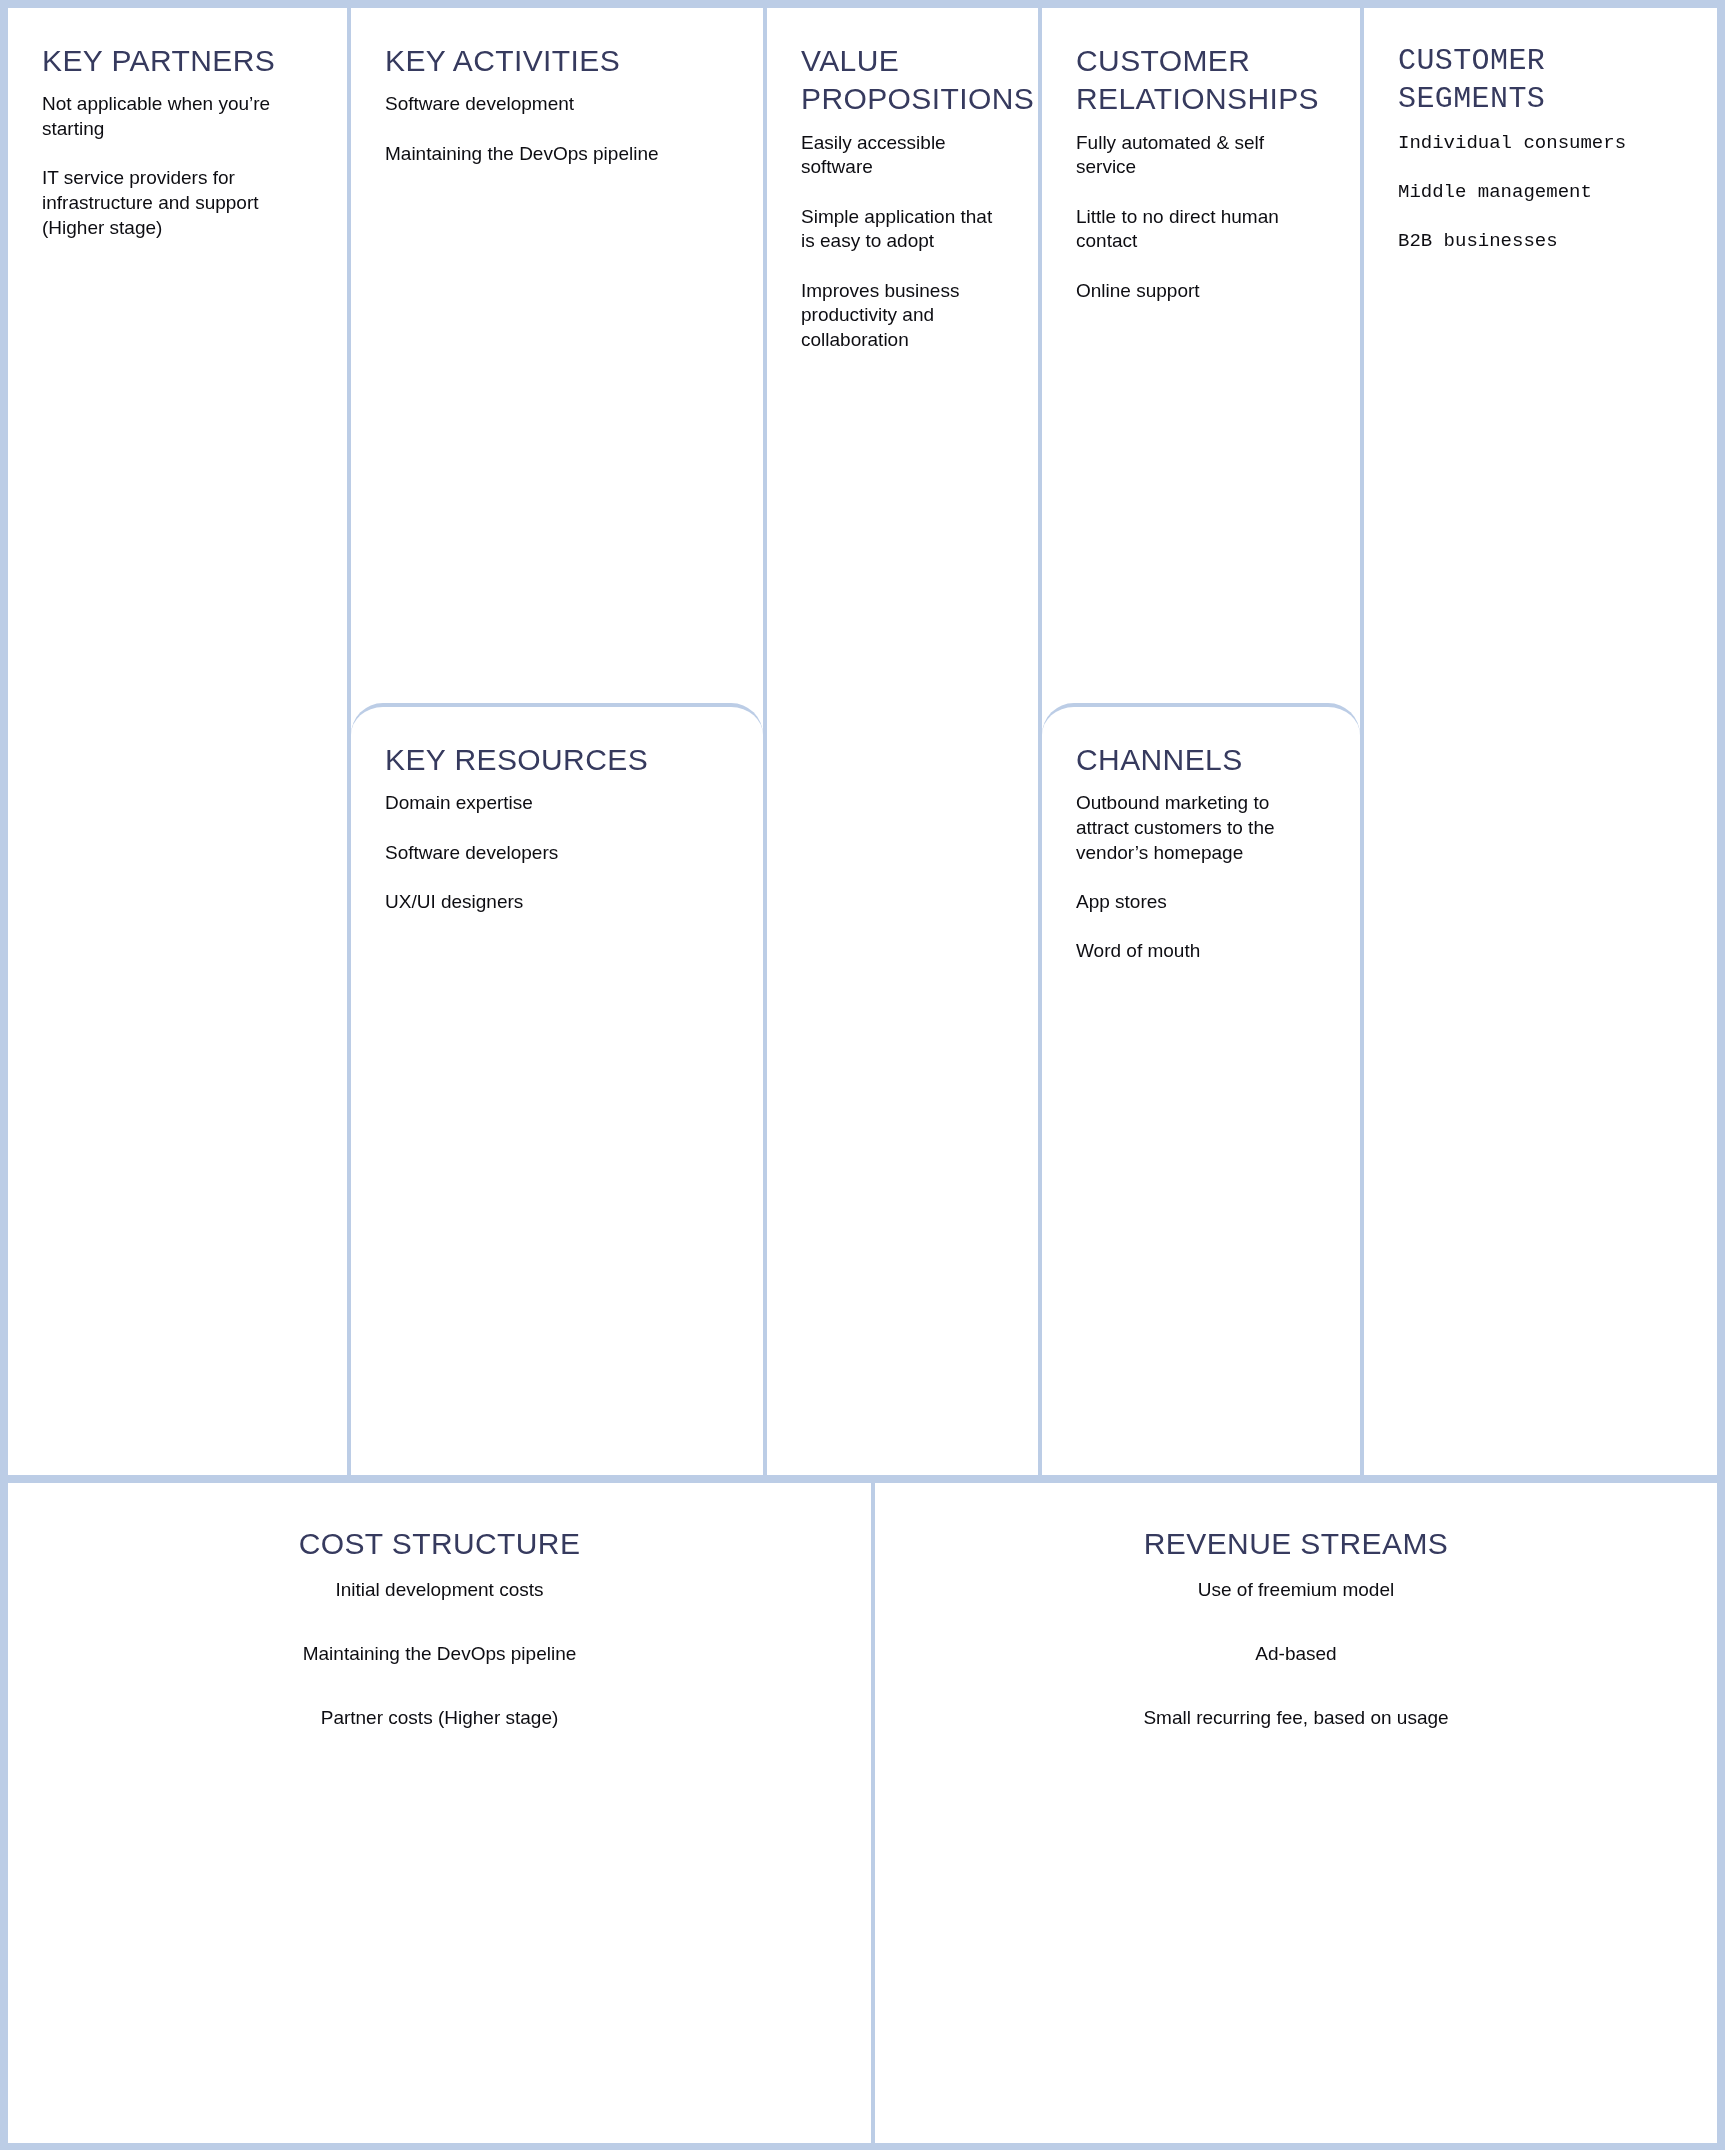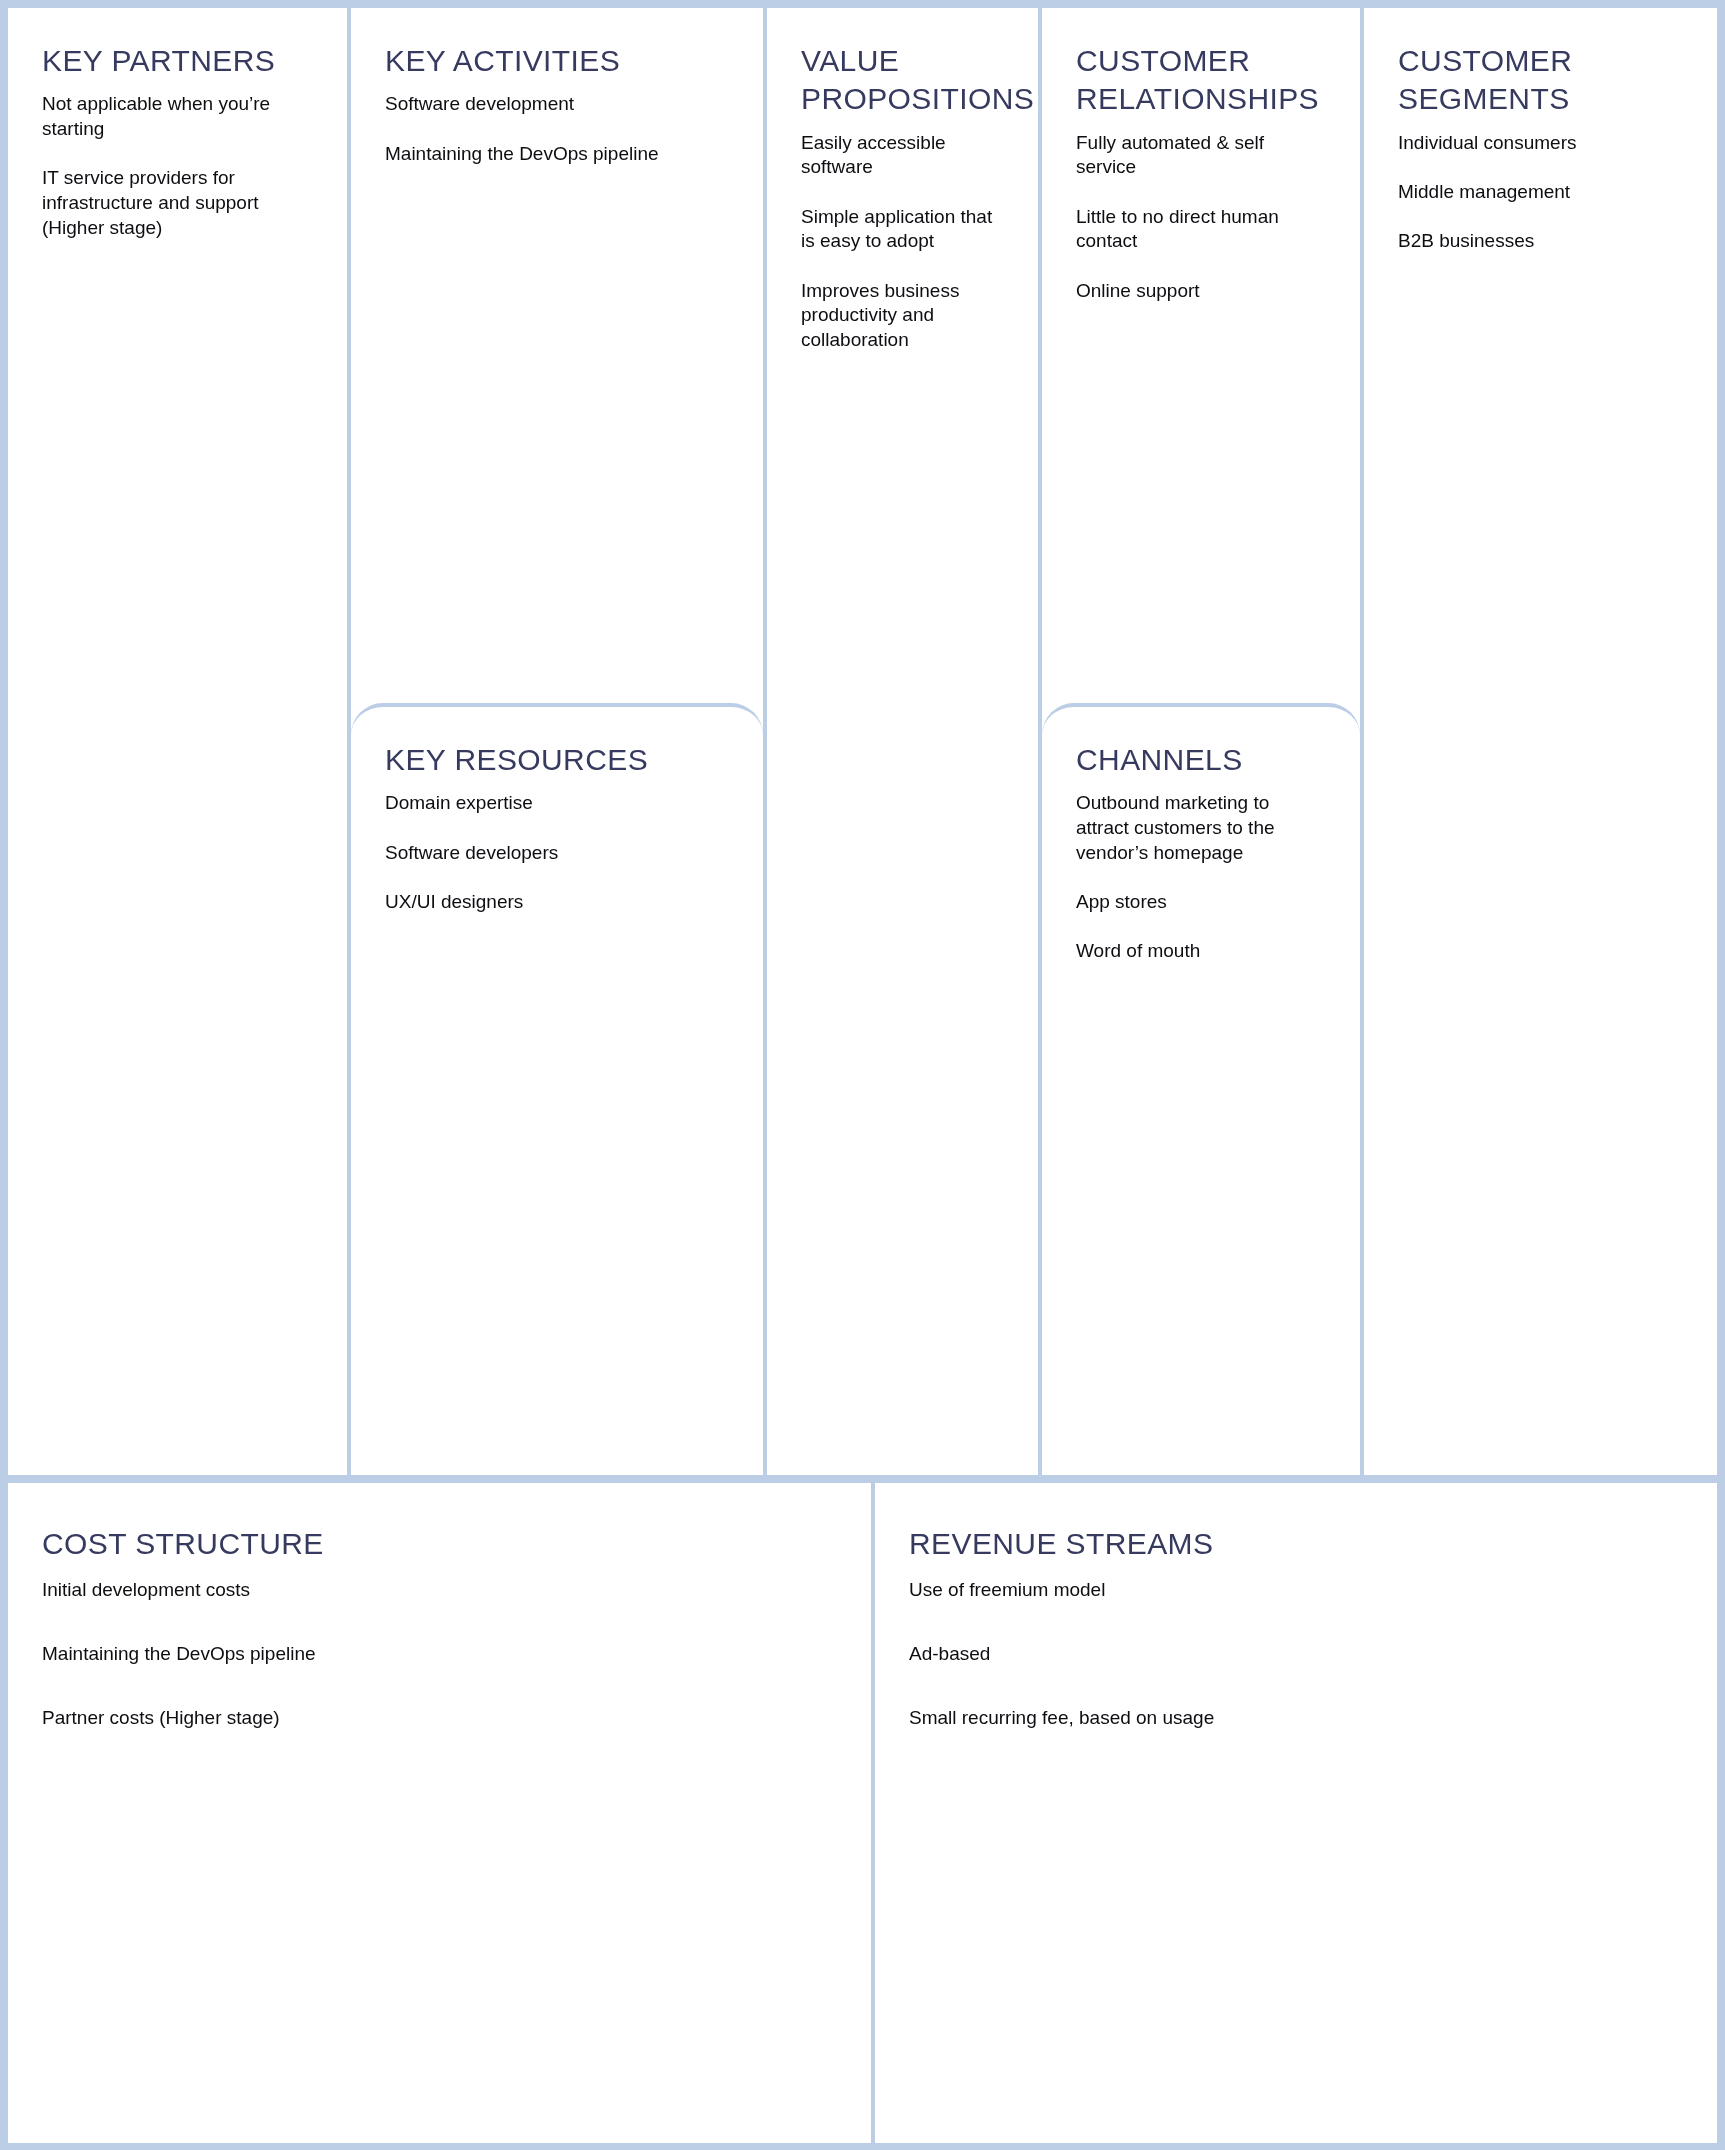--- a/index.html
+++ b/index.html
@@ -35,21 +35,21 @@
   .col {
     box-sizing: border-box;
     display: flex;
     flex-direction: column;
     position: relative;
   }
   .col-partners    { width: 339px; }
   .col-activities  { width: 416px; border-left: 4.5px solid #bccde6; }
   .col-value       { width: 275px; border-left: 4.5px solid #bccde6; }
   .col-relations   { width: 322px; border-left: 4.5px solid #bccde6; }
-  .col-segments    { flex: 1;      border-left: 4.5px solid #bccde6; }
+  .col-segments    { flex: 1;      border-left: 4.5px solid #bccde6; font-family: Liberation Mono, monospace; }
 
   .cell {
     box-sizing: border-box;
     padding: 34px 34px 15px 34px;
   }
   .cell-upper {
     height: 695px;
   }
   .cell-lower {
     flex: 1;
@@ -63,20 +63,21 @@
   
   .bottom-row {
     position: absolute;
     left: 0;
     right: 0;
     top: 1467px;
     bottom: 0;
     display: flex;
     border-top: 8.2px solid #bccde6;
     box-sizing: border-box;
+    text-align: center;
   }
   .bottom-cell {
     box-sizing: border-box;
     padding: 42px 34px 0 34px;
   }
   .cell-cost    { width: 863px; }
   .cell-revenue { flex: 1; border-left: 4.5px solid #bccde6; }
 
   
   .block-title {

